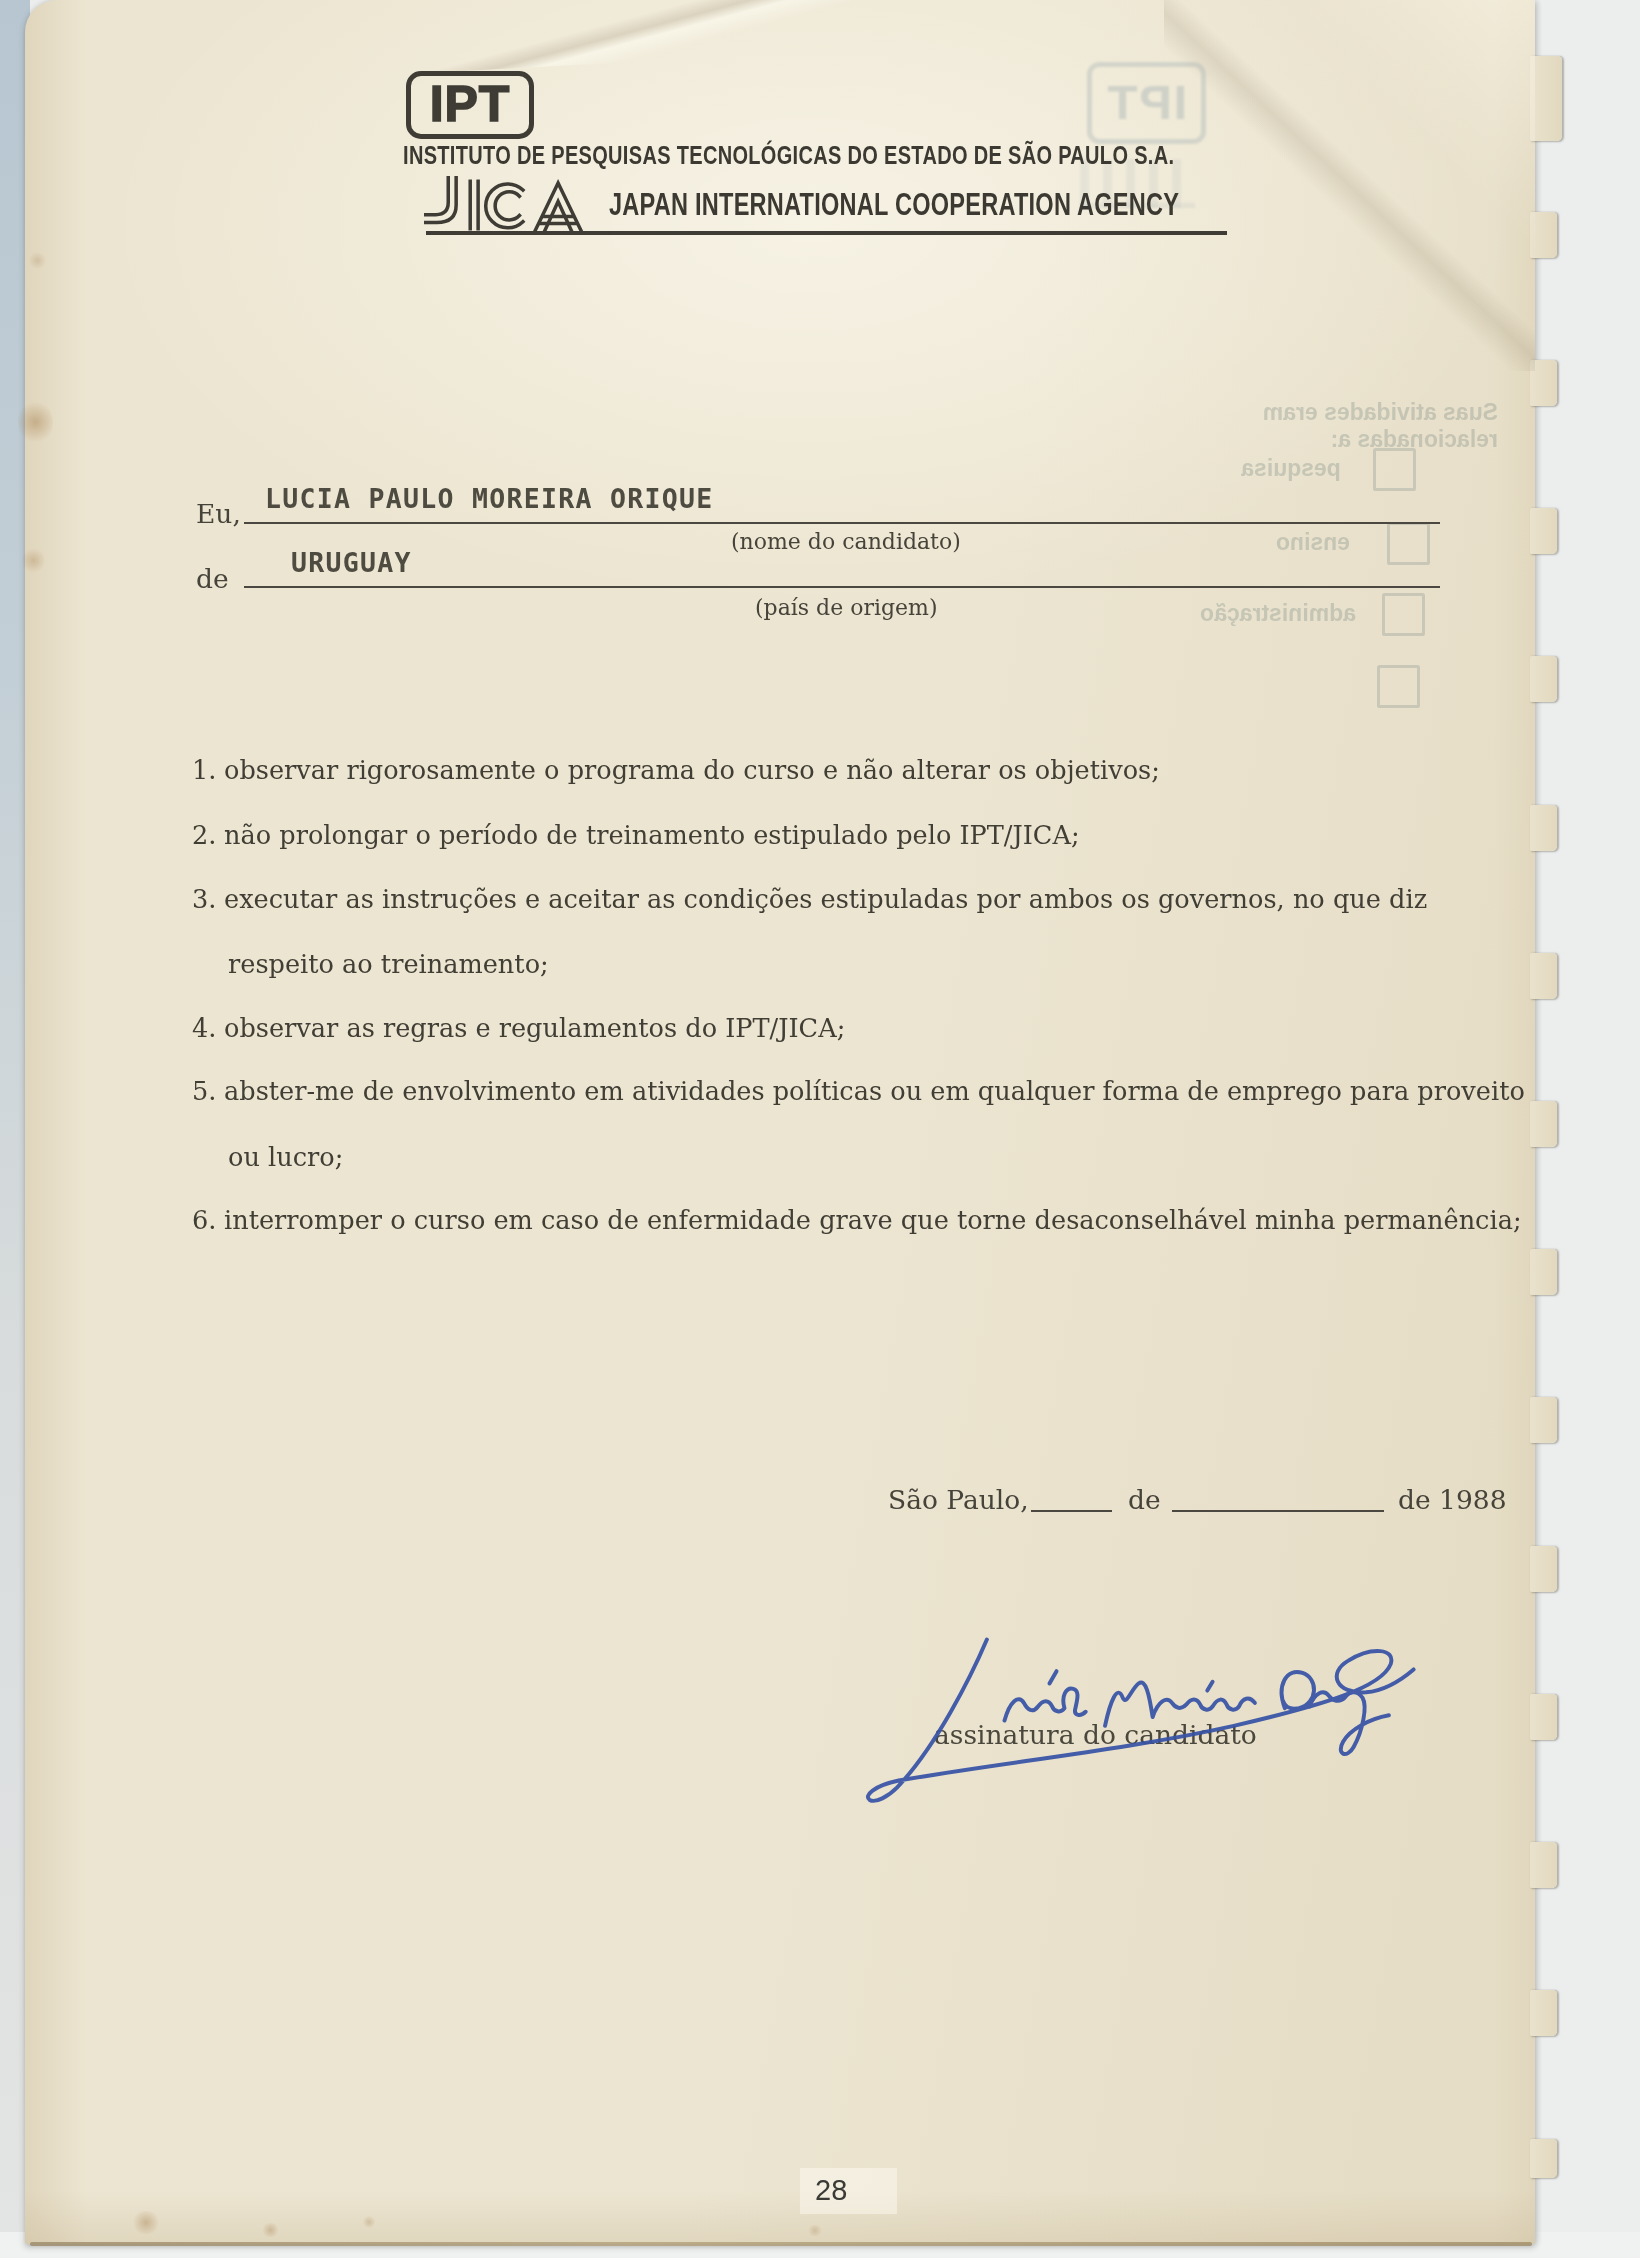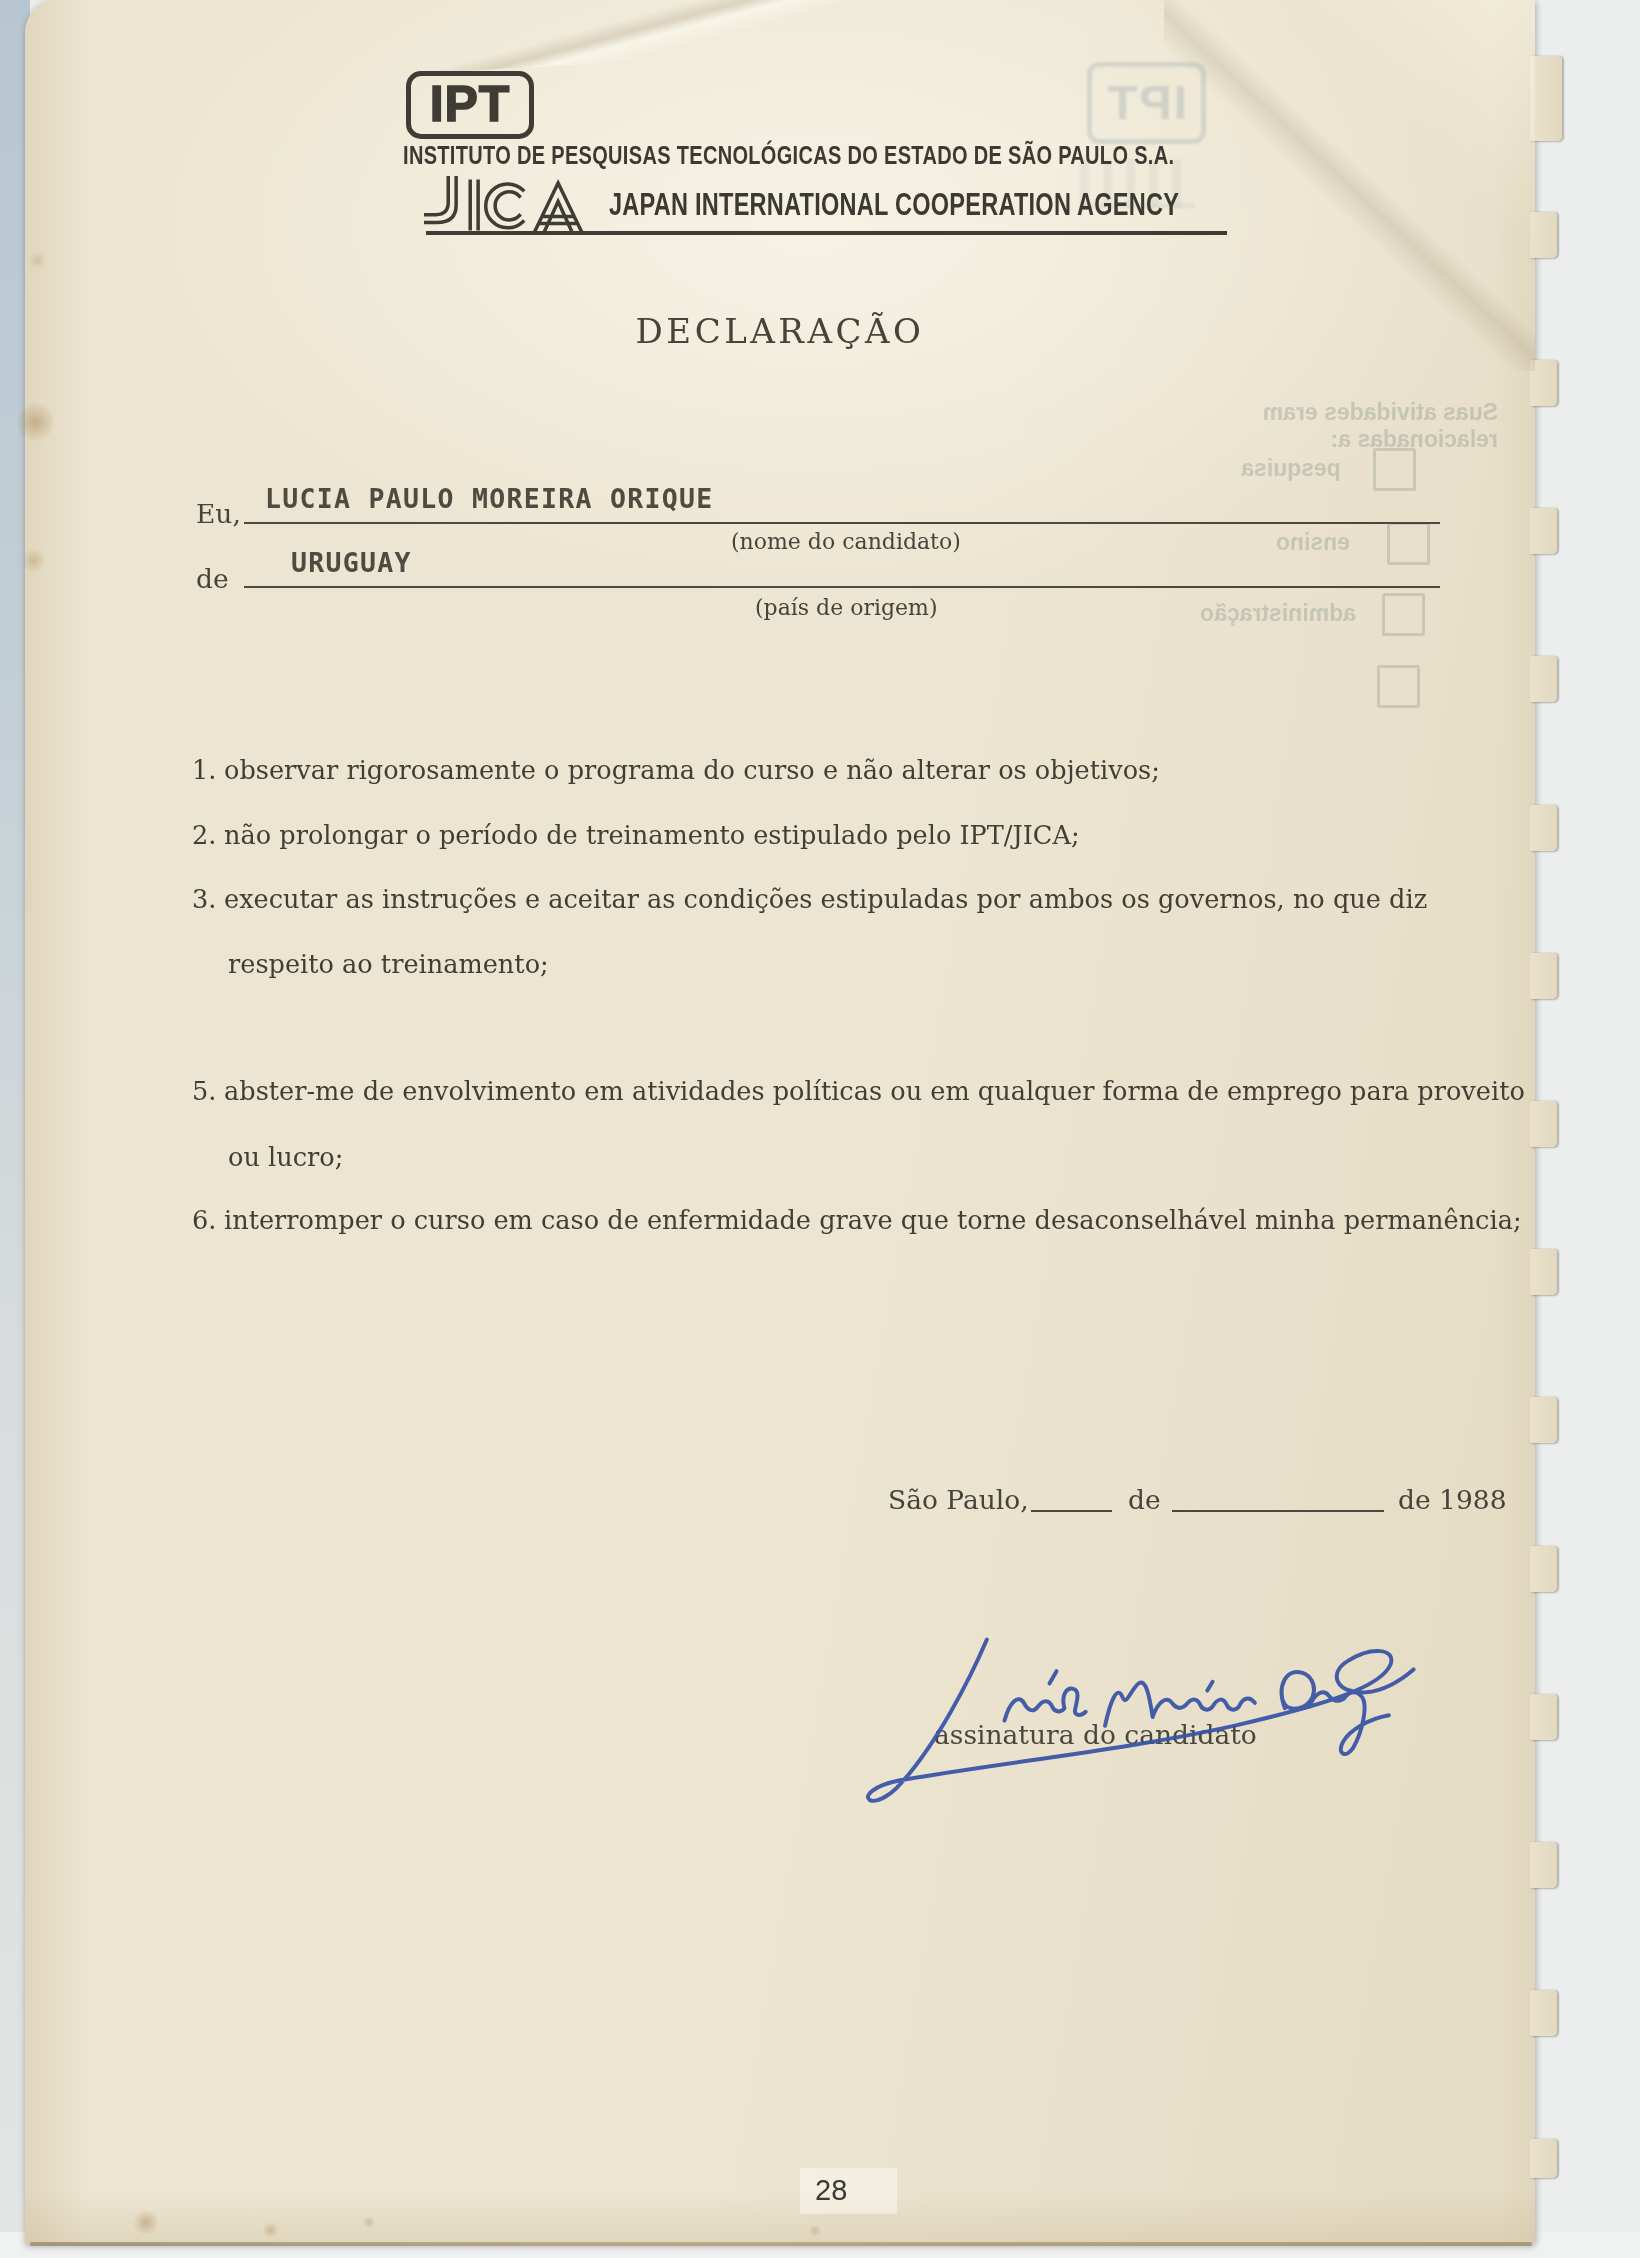--- a/index.html
+++ b/index.html
@@ -198,21 +198,20 @@
 
         <path d="M 126,62 L 152,8 L 178,62"></path>
         <path d="M 137,62 L 152,29 L 167,62"></path>
         <path d="M 135,46 H 169"></path>
         <path d="M 132,54 H 172"></path>
       </g>
     </svg>
     <div class="agency-line">JAPAN INTERNATIONAL COOPERATION AGENCY</div>
     <div class="agency-underline"></div>
 
-    <div class="doc-title">DECLARAÇÃO</div>
 
     <div class="label" style="left:171px;top:498px">Eu,</div>
     <div class="typed" style="left:240px;top:483px">LUCIA PAULO MOREIRA ORIQUE</div>
     <div class="fline" style="left:219px;top:522px;width:1196px"></div>
     <div class="caption" style="left:706px;top:529px">(nome do candidato)</div>
 
     <div class="label" style="left:171px;top:563px">de</div>
     <div class="typed" style="left:266px;top:547px">URUGUAY</div>
     <div class="fline" style="left:219px;top:586px;width:1196px"></div>
     <div class="caption" style="left:730px;top:595px">(país de origem)</div>
@@ -221,20 +220,23 @@
     <div class="rule-row" style="top:755px">
       <span class="rule-num">1.</span><span>observar rigorosamente o programa do curso e não alterar os objetivos;</span>
     </div>
     <div class="rule-row" style="top:820px">
       <span class="rule-num">2.</span><span>não prolongar o período de treinamento estipulado pelo IPT/JICA;</span>
     </div>
     <div class="rule-row" style="top:884px">
       <span class="rule-num">3.</span><span>executar as instruções e aceitar as condições estipuladas por ambos os governos, no que diz</span>
     </div>
     <div class="rule-cont" style="top:949px">respeito ao treinamento;</div>
+    <div class="rule-row" style="top:1013px">
+      <span class="rule-num">4.</span><span>observar as regras e regulamentos do IPT/JICA;</span>
+    </div>
     <div class="rule-row" style="top:1076px">
       <span class="rule-num">5.</span><span>abster-me de envolvimento em atividades políticas ou em qualquer forma de emprego para proveito</span>
     </div>
     <div class="rule-cont" style="top:1142px">ou lucro;</div>
     <div class="rule-row" style="top:1205px">
       <span class="rule-num">6.</span><span>interromper o curso em caso de enfermidade grave que torne desaconselhável minha permanência;</span>
     </div>
 
     <div class="date-part" style="left:863px;top:1484px">São Paulo,</div>
     <div class="dline" style="left:1006px;top:1510px;width:81px"></div>

